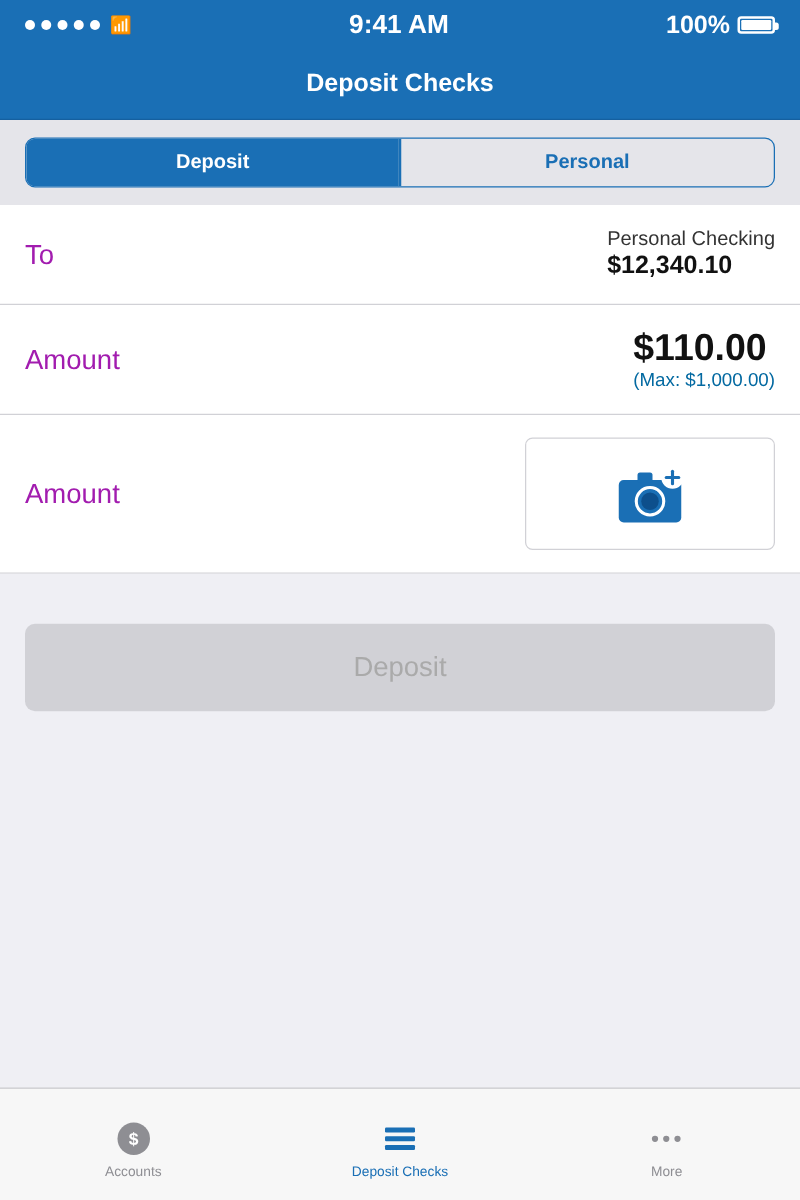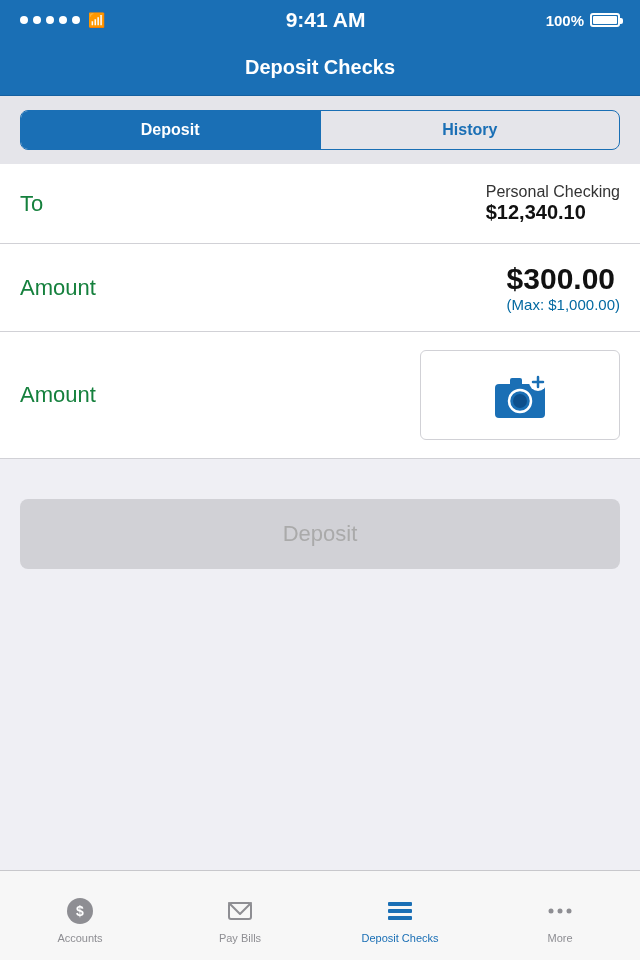--- a/index.html
+++ b/index.html
@@ -23,21 +23,21 @@
       padding: 0 20px;
       color: white;
       font-size: 15px;
       font-weight: 600;
     }
     .status-left { display: flex; align-items: center; gap: 8px; }
     .status-dots { display: flex; gap: 5px; }
     .status-dot { width: 8px; height: 8px; border-radius: 50%; background: white; }
     .wifi-icon { font-size: 14px; }
     .status-center { font-size: 21px; font-weight: 600; }
-    .status-right { display: flex; align-items: center; gap: 6px; font-size: 15px; }
+    .status-right { display: flex; align-items: center; gap: 6px; font-size: 20px; }
     .battery-bar {
       width: 30px; height: 14px; border: 2px solid white; border-radius: 3px;
       position: relative; display: inline-flex; align-items: center; padding: 1px;
     }
     .battery-bar::after {
       content: ''; position: absolute; right: -5px; top: 3px;
       width: 3px; height: 6px; background: white; border-radius: 0 2px 2px 0;
     }
     .battery-fill { width: 100%; height: 100%; background: white; border-radius: 1px; }
 
@@ -98,21 +98,21 @@
       align-items: center;
       justify-content: space-between;
       padding: 18px 20px;
       background: white;
       border-bottom: 1px solid #d1d1d6;
       min-height: 80px;
     }
 
     .form-label {
       font-size: 22px;
-      color: #15803d;
+      color: #a21caf;
       font-weight: 400;
     }
 
     .form-value-right {
       text-align: left;
     }
 
     .account-name {
       font-size: 16px;
       color: #333;
@@ -258,38 +258,38 @@
 </div>
 
 <div class="nav-header">
   <span class="nav-title">Deposit Checks</span>
 </div>
 
 <div class="segment-container">
   <div class="segment-control">
     <button class="segment-btn active">Deposit</button>
     <div class="segment-divider"></div>
-    <button class="segment-btn">History</button>
+    <button class="segment-btn">Personal</button>
   </div>
 </div>
 
 <div class="form-section">
 
   <div class="form-row">
     <span class="form-label">To</span>
     <div class="form-value-right">
       <span class="account-name">Personal Checking</span>
       <span class="account-balance">$12,340.10</span>
     </div>
   </div>
 
   <div class="form-row">
     <span class="form-label">Amount</span>
     <div class="form-value-right">
-      <span class="amount-value">$300.00</span>
+      <span class="amount-value">$110.00</span>
       <span class="amount-max">(Max: $1,000.00)</span>
     </div>
   </div>
 
   <div class="form-row" style="align-items: center;">
     <span class="form-label">Amount</span>
     <div class="camera-btn">
       <div class="camera-icon-wrapper">
         <svg class="camera-svg" viewBox="0 0 60 50" xmlns="http://www.w3.org/2000/svg">
 
@@ -321,30 +321,20 @@
     <div class="tab-icon">
       <svg viewBox="0 0 28 28" fill="none" xmlns="http://www.w3.org/2000/svg">
         <circle cx="14" cy="14" r="13" fill="#8e8e93"></circle>
         <text x="14" y="19" text-anchor="middle" font-size="14" font-weight="bold" fill="white" font-family="Arial">$</text>
       </svg>
     </div>
     <span class="tab-label">Accounts</span>
   </div>
 
 
-  <div class="tab-item">
-    <div class="tab-icon">
-      <svg viewBox="0 0 28 28" fill="none" xmlns="http://www.w3.org/2000/svg">
-
-        <rect x="3" y="6" width="22" height="16" rx="2" fill="none" stroke="#8e8e93" stroke-width="2"></rect>
-        <polyline points="3,6 14,17 25,6" fill="none" stroke="#8e8e93" stroke-width="2" stroke-linecap="round" stroke-linejoin="round"></polyline>
-      </svg>
-    </div>
-    <span class="tab-label">Pay Bills</span>
-  </div>
 
   <div class="tab-item active">
     <div class="tab-icon">
       <svg viewBox="0 0 28 28" fill="none" xmlns="http://www.w3.org/2000/svg">
         <rect x="2" y="5" width="24" height="4" rx="1" fill="#1a6fb5"></rect>
         <rect x="2" y="12" width="24" height="4" rx="1" fill="#1a6fb5"></rect>
         <rect x="2" y="19" width="24" height="4" rx="1" fill="#1a6fb5"></rect>
       </svg>
     </div>
     <span class="tab-label" style="color:#1a6fb5;">Deposit Checks</span>

